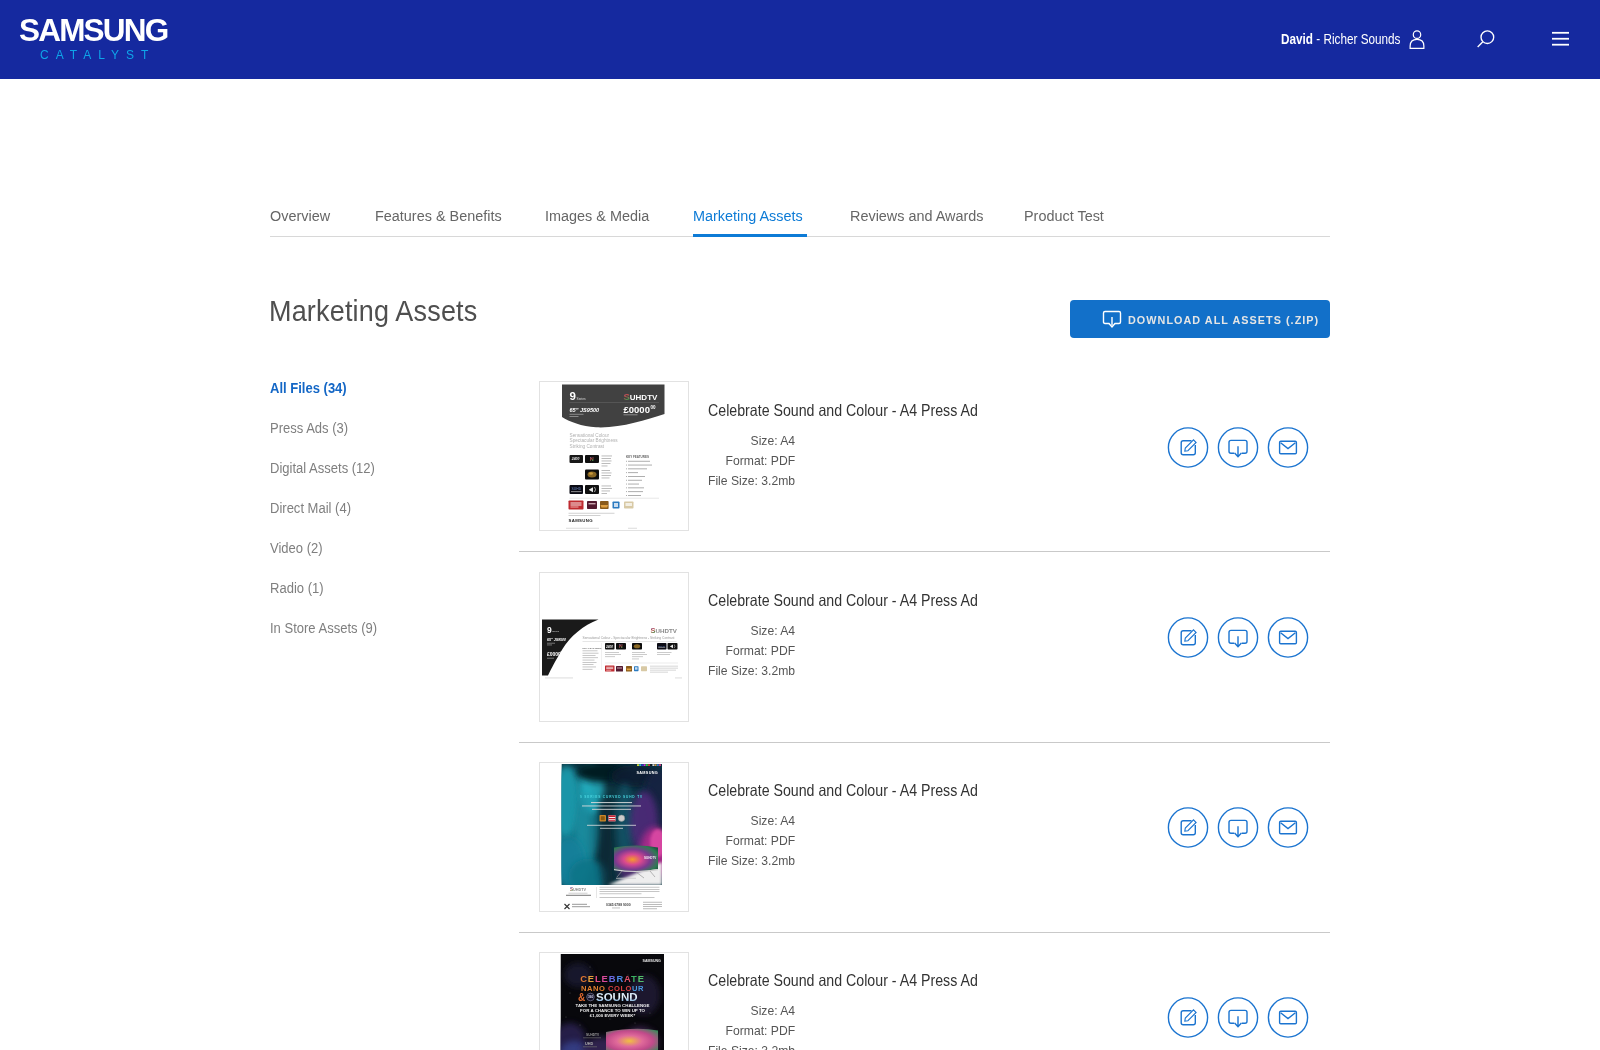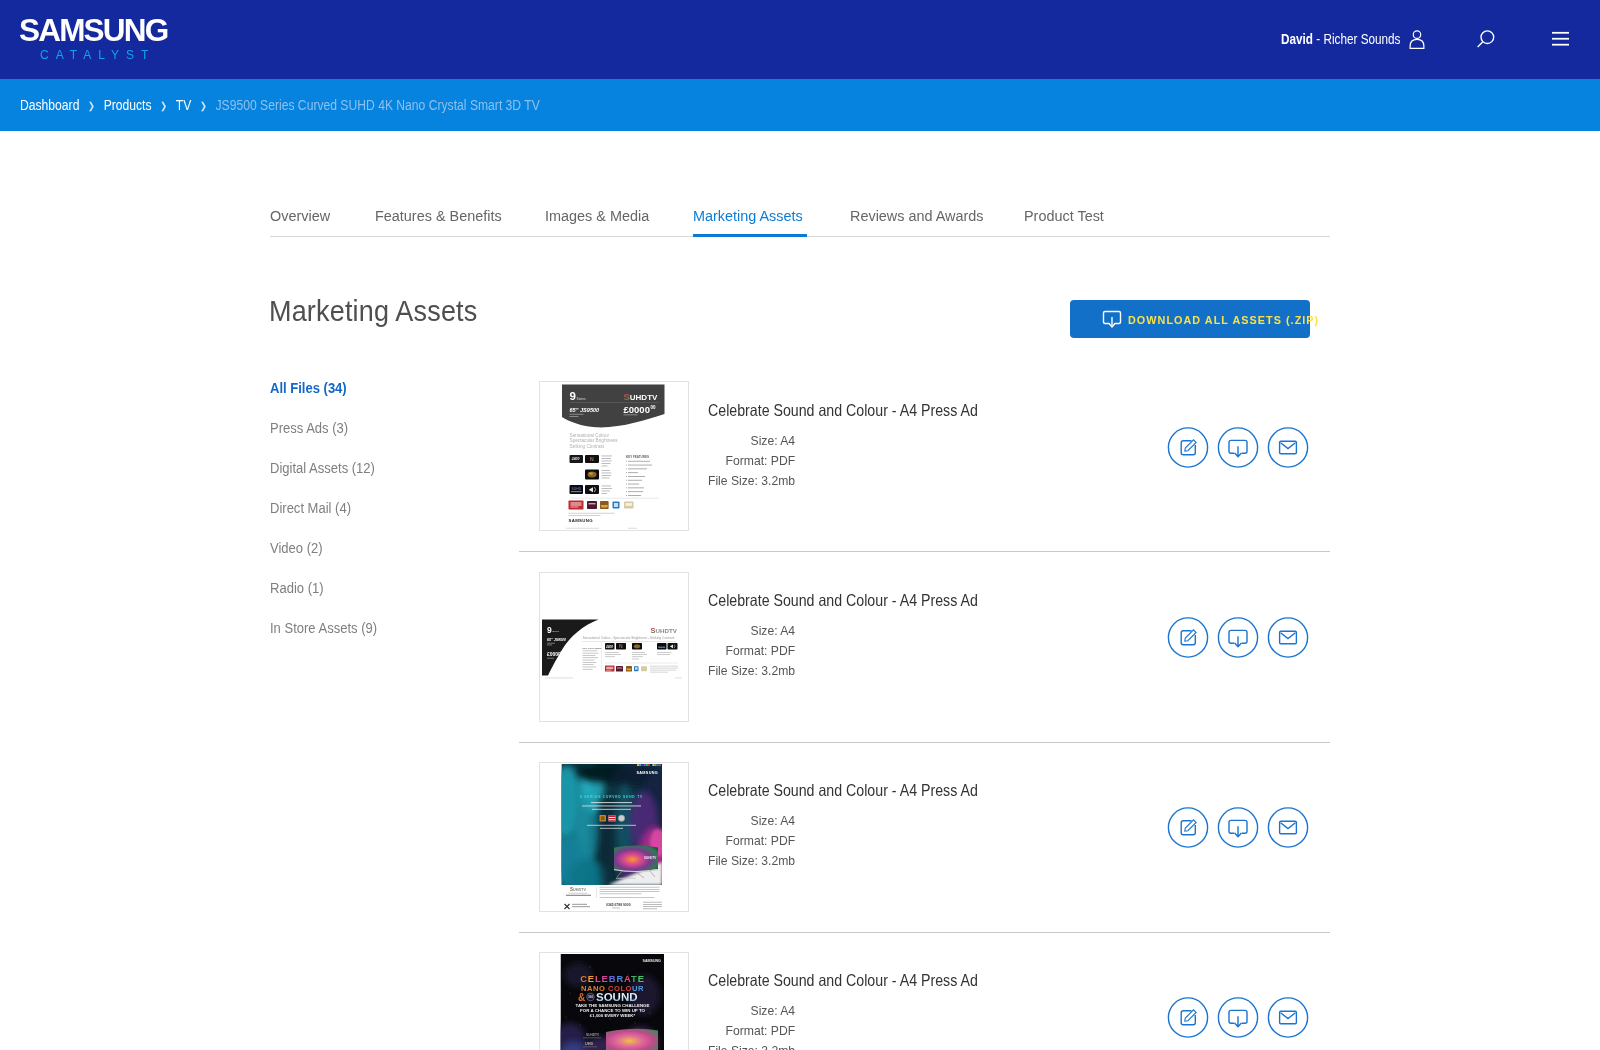--- a/index.html
+++ b/index.html
@@ -13,21 +13,21 @@
   .crumb .last{color:#8dc0ee;}
   .logo{position:absolute;left:19px;top:12px;color:#fff;font-weight:bold;font-size:31.5px;letter-spacing:-1.8px;}
   .catalyst{position:absolute;left:40px;top:48px;color:#0ea5e9;font-size:12px;letter-spacing:7px;}
   .user{position:absolute;top:0;right:200px;height:79px;line-height:79px;color:#fff;font-size:14.5px;transform:scaleX(0.81);transform-origin:100% 50%;white-space:nowrap;}
   
   .tabline{position:absolute;left:270px;top:236px;width:1060px;height:1px;background:#d8d8d8;}
   .tab{position:absolute;top:207px;font-size:15.5px;color:#666;white-space:nowrap;transform:scaleX(0.93);transform-origin:0 0;}
   .tab.active{color:#0d7bd6;}
   .tabu{position:absolute;left:693px;top:234px;width:114px;height:3px;background:#0d7bd6;}
   h1{position:absolute;left:269px;top:294px;margin:0;font-size:30px;font-weight:normal;color:#4f4f4f;letter-spacing:0.2px;transform:scaleX(0.9);transform-origin:0 0;white-space:nowrap;}
-  .btn{position:absolute;left:1070px;top:300px;width:240px;height:38px;background:#1270c9;border-radius:4px;color:#fde047;}
+  .btn{position:absolute;left:1070px;top:300px;width:260px;height:38px;background:#1270c9;border-radius:4px;color:#e5e5e5;}
   .btn .bt{position:absolute;left:58px;top:13.5px;font-size:10.8px;font-weight:bold;letter-spacing:1.05px;white-space:nowrap;}
   
   .side{position:absolute;left:270px;font-size:14px;color:#7f7f7f;transform:scaleX(0.93);transform-origin:0 0;white-space:nowrap;}
   .side.active{color:#1467c6;font-weight:bold;}
   
   .thumb{position:absolute;left:539px;width:148px;height:148px;border:1px solid #e2e2e2;background:#fff;}
   .rtitle{position:absolute;left:708px;font-size:16.5px;color:#333;transform:scaleX(0.86);transform-origin:0 0;white-space:nowrap;}
   .rmeta{position:absolute;left:708px;font-size:13.5px;color:#555;line-height:20px;transform:scaleX(0.9);transform-origin:0 0;white-space:nowrap;}
   .rsep{position:absolute;left:519px;width:811px;height:1px;background:#c9c9c9;}
   .icons{position:absolute;left:1167px;}
@@ -45,23 +45,20 @@
     </svg>
     <svg class="abs" style="left:1476px;top:29px;" width="20" height="19" viewBox="0 0 22 21">
       <circle cx="12.5" cy="9" r="7" fill="none" stroke="#fff" stroke-width="1.5"></circle>
       <line x1="7.5" y1="14.2" x2="1.8" y2="20" stroke="#fff" stroke-width="1.5"></line>
     </svg>
     <svg class="abs" style="left:1552px;top:31px;" width="17" height="15.5" viewBox="0 0 20 18">
       <line x1="0" y1="2" x2="20" y2="2" stroke="#fff" stroke-width="2.1"></line>
       <line x1="0" y1="9" x2="20" y2="9" stroke="#fff" stroke-width="2.1"></line>
       <line x1="0" y1="16" x2="20" y2="16" stroke="#fff" stroke-width="2.1"></line>
     </svg>
-  </div>
-  <div class="crumbbar">
-    <div class="crumb">Dashboard<span class="sep">❯</span>Products<span class="sep">❯</span>TV<span class="sep">❯</span><span class="last">JS9500 Series Curved SUHD 4K Nano Crystal Smart 3D TV</span></div>
   </div>
 
   <div class="tab" style="left:270px;">Overview</div>
   <div class="tab" style="left:375px;">Features &amp; Benefits</div>
   <div class="tab" style="left:545px;">Images &amp; Media</div>
   <div class="tab active" style="left:693px;">Marketing Assets</div>
   <div class="tab" style="left:850px;">Reviews and Awards</div>
   <div class="tab" style="left:1024px;">Product Test</div>
   <div class="tabline"></div>
   <div class="tabu"></div>

